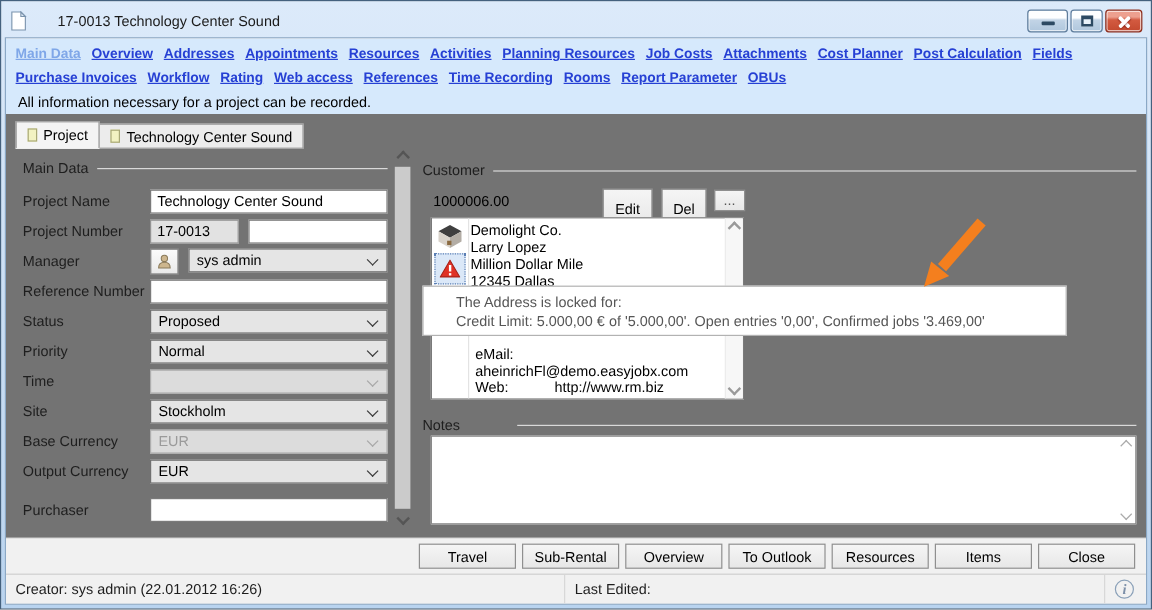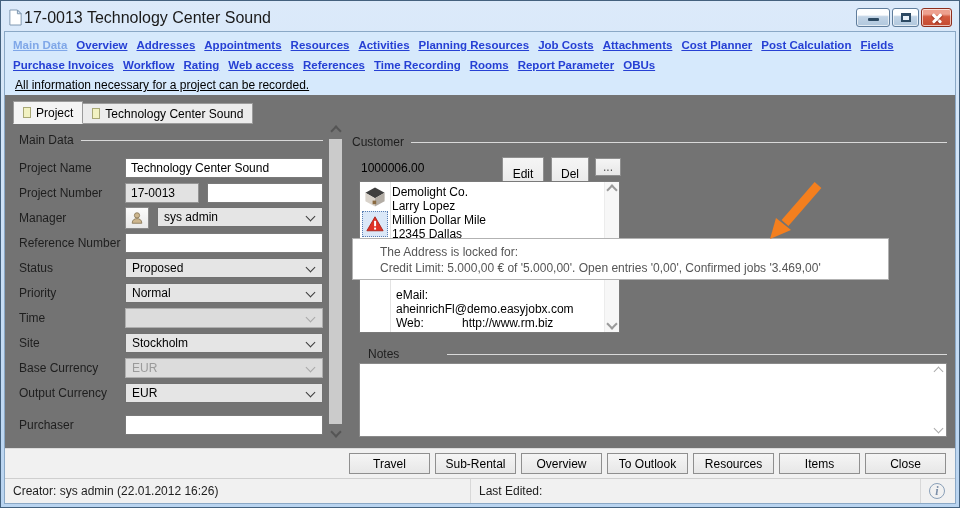--- a/index.html
+++ b/index.html
@@ -7,21 +7,21 @@
   body { background:#fff; }
 
   
   .window {
     width:960px; height:508px; position:relative;
     background:linear-gradient(#dceafa,#b9d4f0);
     border:1px solid #44617e; padding:3px;
   }
   .titlebar { height:27px; display:flex; align-items:center; padding:0 4px; }
   .doc-icon { width:15px; height:17px; display:inline-block; }
-  .title-text { font-size:16px; color:#1a1a1a; margin-left:1px; flex:1; }
+  .title-text { font-size:12px; color:#1a1a1a; margin-left:25px; flex:1; }
   .win-controls { display:flex; gap:2px; }
   .wbtn {
     height:19px; border:1px solid #5f7d9c; border-radius:3px;
     background:linear-gradient(#fdfeff 35%,#c2d4e6 45%,#b0c7dd);
     display:flex; align-items:center; justify-content:center; cursor:default;
     box-shadow:inset 0 0 0 1px rgba(255,255,255,.65);
   }
   .wbtn.min { width:34px; } .wbtn.max { width:27px; } 
   .wbtn.close {
     width:31px; border-color:#8e2e1d;
@@ -39,21 +39,21 @@
   
   .client {
     position:absolute; left:3px; right:3px; top:30px; bottom:3px;
     border:1px solid #8aa8c6; background:#f1f1f1;
     display:flex; flex-direction:column; overflow:hidden;
   }
   .nav-area { background:#d6e9fc; padding:3px 8px 0; }
   .nav-row { height:20px; display:flex; gap:9px; align-items:center; white-space:nowrap; }
   .nav-link { font-size:11.5px; font-weight:bold; color:#2640d4; text-decoration:underline; cursor:pointer; }
   .nav-link.active { color:#7fa7e8; }
-  .info-bar { height:20px; font-size:12px; color:#000; padding:3px 2px 0;text-decoration:underline; }
+  .info-bar { height:20px; font-size:12px; color:#000; padding:3px 2px 0; }
 
   .content { flex:1; position:relative; background:#737373; }
 
   
   .tabs { position:absolute; top:6px; left:8px; display:flex; align-items:flex-end; z-index:3; }
   .tab { display:flex; align-items:center; gap:5px; padding:0 9px; font-size:12px; height:21px;
          border:1px solid #9b9b9b; background:#ececec; cursor:pointer; }
   .tab.active { background:#f4f4f4; height:23px; border-bottom:1px solid #f4f4f4; position:relative; z-index:4; }
   .tab + .tab { border-left:none; }
   .tab-icon { width:8px; height:11px; background:#f2f2c2; border:1px solid #a8a876; display:inline-block; }
@@ -126,21 +126,21 @@
                  display:flex; flex-direction:column; align-items:center; justify-content:space-between; padding:4px 0; }
   .list-scroll .chev-up,.list-scroll .chev-down { border-color:#9a9a9a; margin:0; }
 
   .lock-tooltip {
     position:absolute; left:8px; top:115px; width:537px; height:42px; z-index:5;
     background:#fff; border:1px solid #b2b2b2; padding:5px 0 0 27px;
     font-size:12px; color:#565656; line-height:16px;
   }
   .arrow-svg { position:absolute; left:410px; top:56px; width:72px; height:70px; z-index:6; pointer-events:none; }
 
-  .notes-head { position:absolute; top:224px; left:24px; right:8px;gap:48px; }
+  .notes-head { position:absolute; top:224px; left:8px; right:8px;gap:48px; }
   .notes-area { position:absolute; left:15px; top:240px; right:8px; height:74px; background:#fff; border:1px solid #8a8a8a; }
   .notes-scroll { position:absolute; right:2px; top:4px; bottom:4px; width:12px;
                   display:flex; flex-direction:column; align-items:center; justify-content:space-between; }
   .notes-scroll .chev-up,.notes-scroll .chev-down { border-color:#ababab; margin:0; border-width:1.6px; width:7px; height:7px; }
 
   
   .footer { height:30px; flex:none; display:flex; align-items:center; justify-content:flex-end; gap:5px;
             padding-right:9px; border-top:1px solid #dcdcdc; background:#f1f1f1; }
   .fbtn { width:81px; height:21px; font-family:"Liberation Sans",sans-serif; font-size:12px;
           background:linear-gradient(#f5f5f5,#e7e7e7); border:1px solid #8f8f8f; cursor:pointer; }

